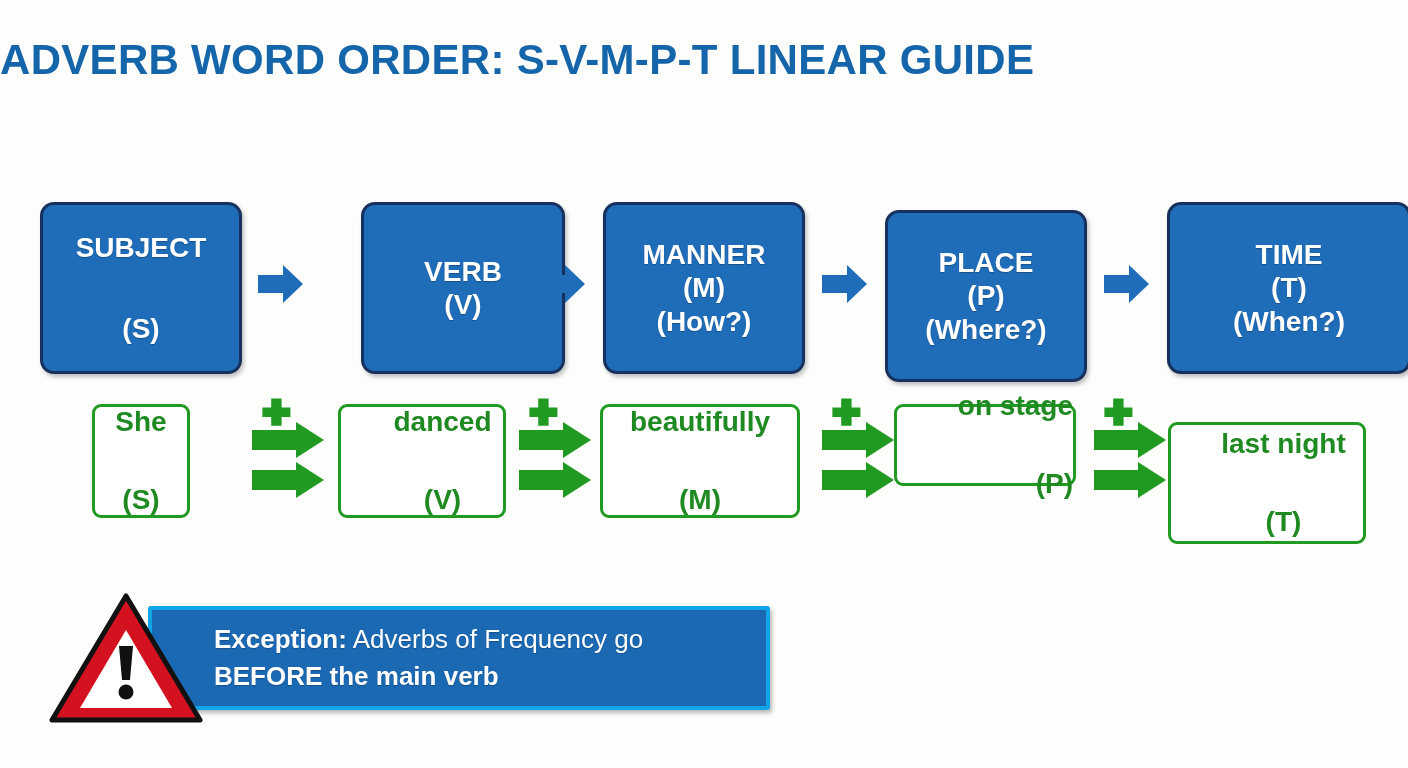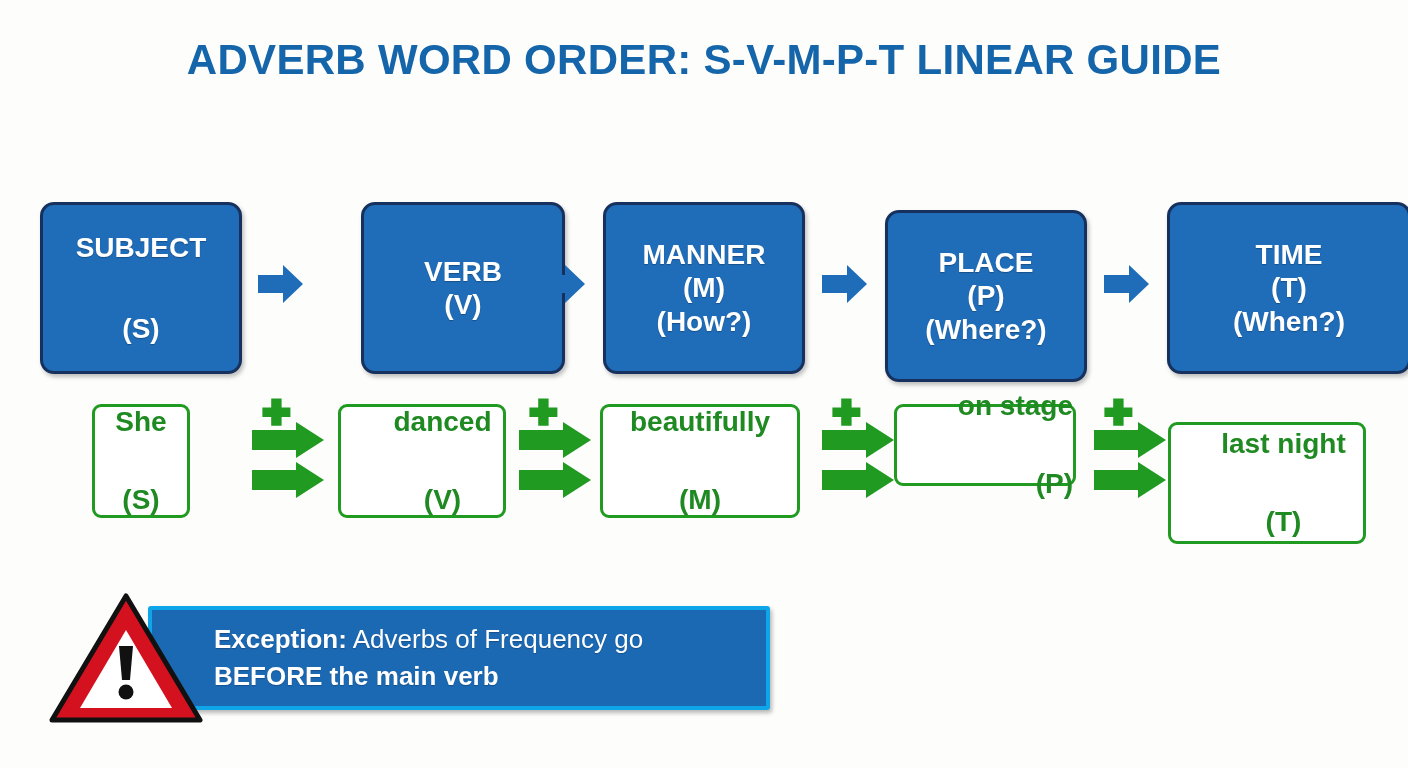--- a/index.html
+++ b/index.html
@@ -14,21 +14,21 @@
     overflow: hidden;
     position: relative;
   }
 
   
   .title {
     position: absolute;
     top: 36px;
     left: 0;
     width: 1408px;
-    text-align: center;
+    text-align: left;
     font-size: 42px;
     font-weight: bold;
     color: #1565ab;
     letter-spacing: 0.3px;
     font-family: "Liberation Sans", sans-serif;
   }
 
   
   .stage {
     position: absolute;

